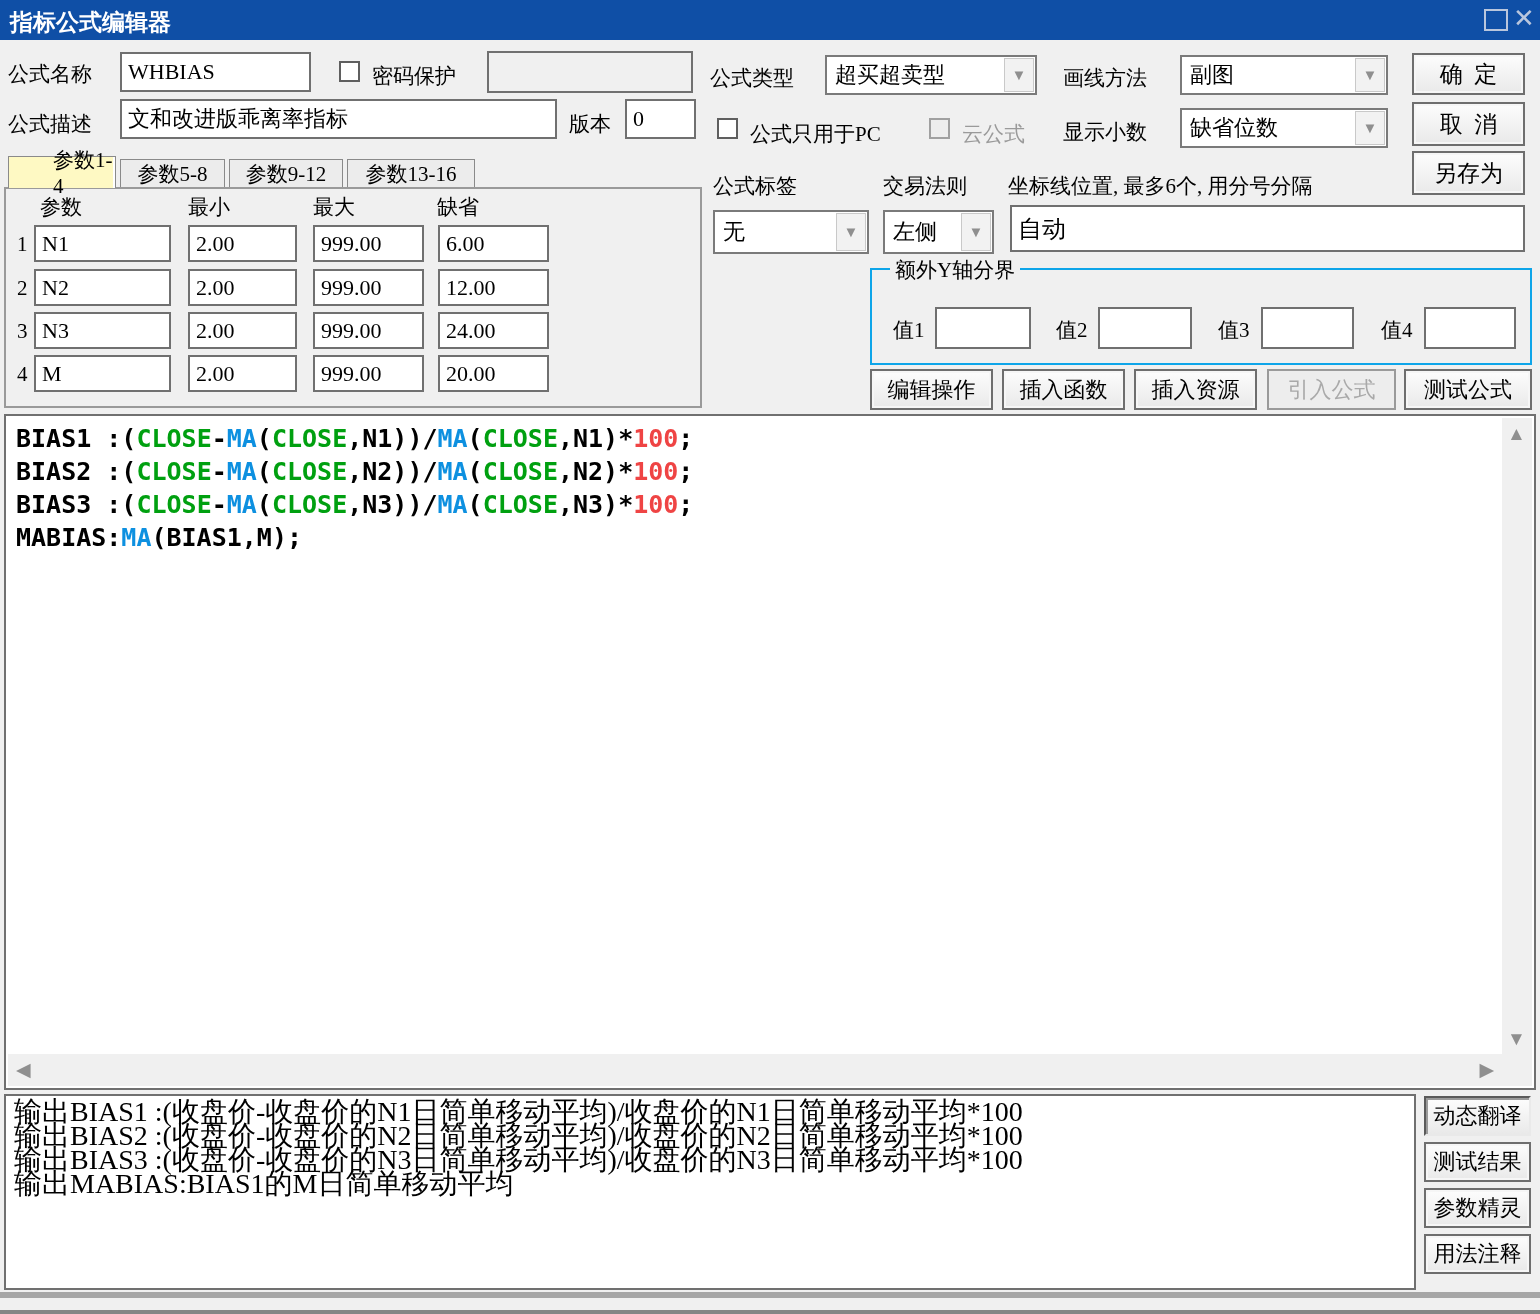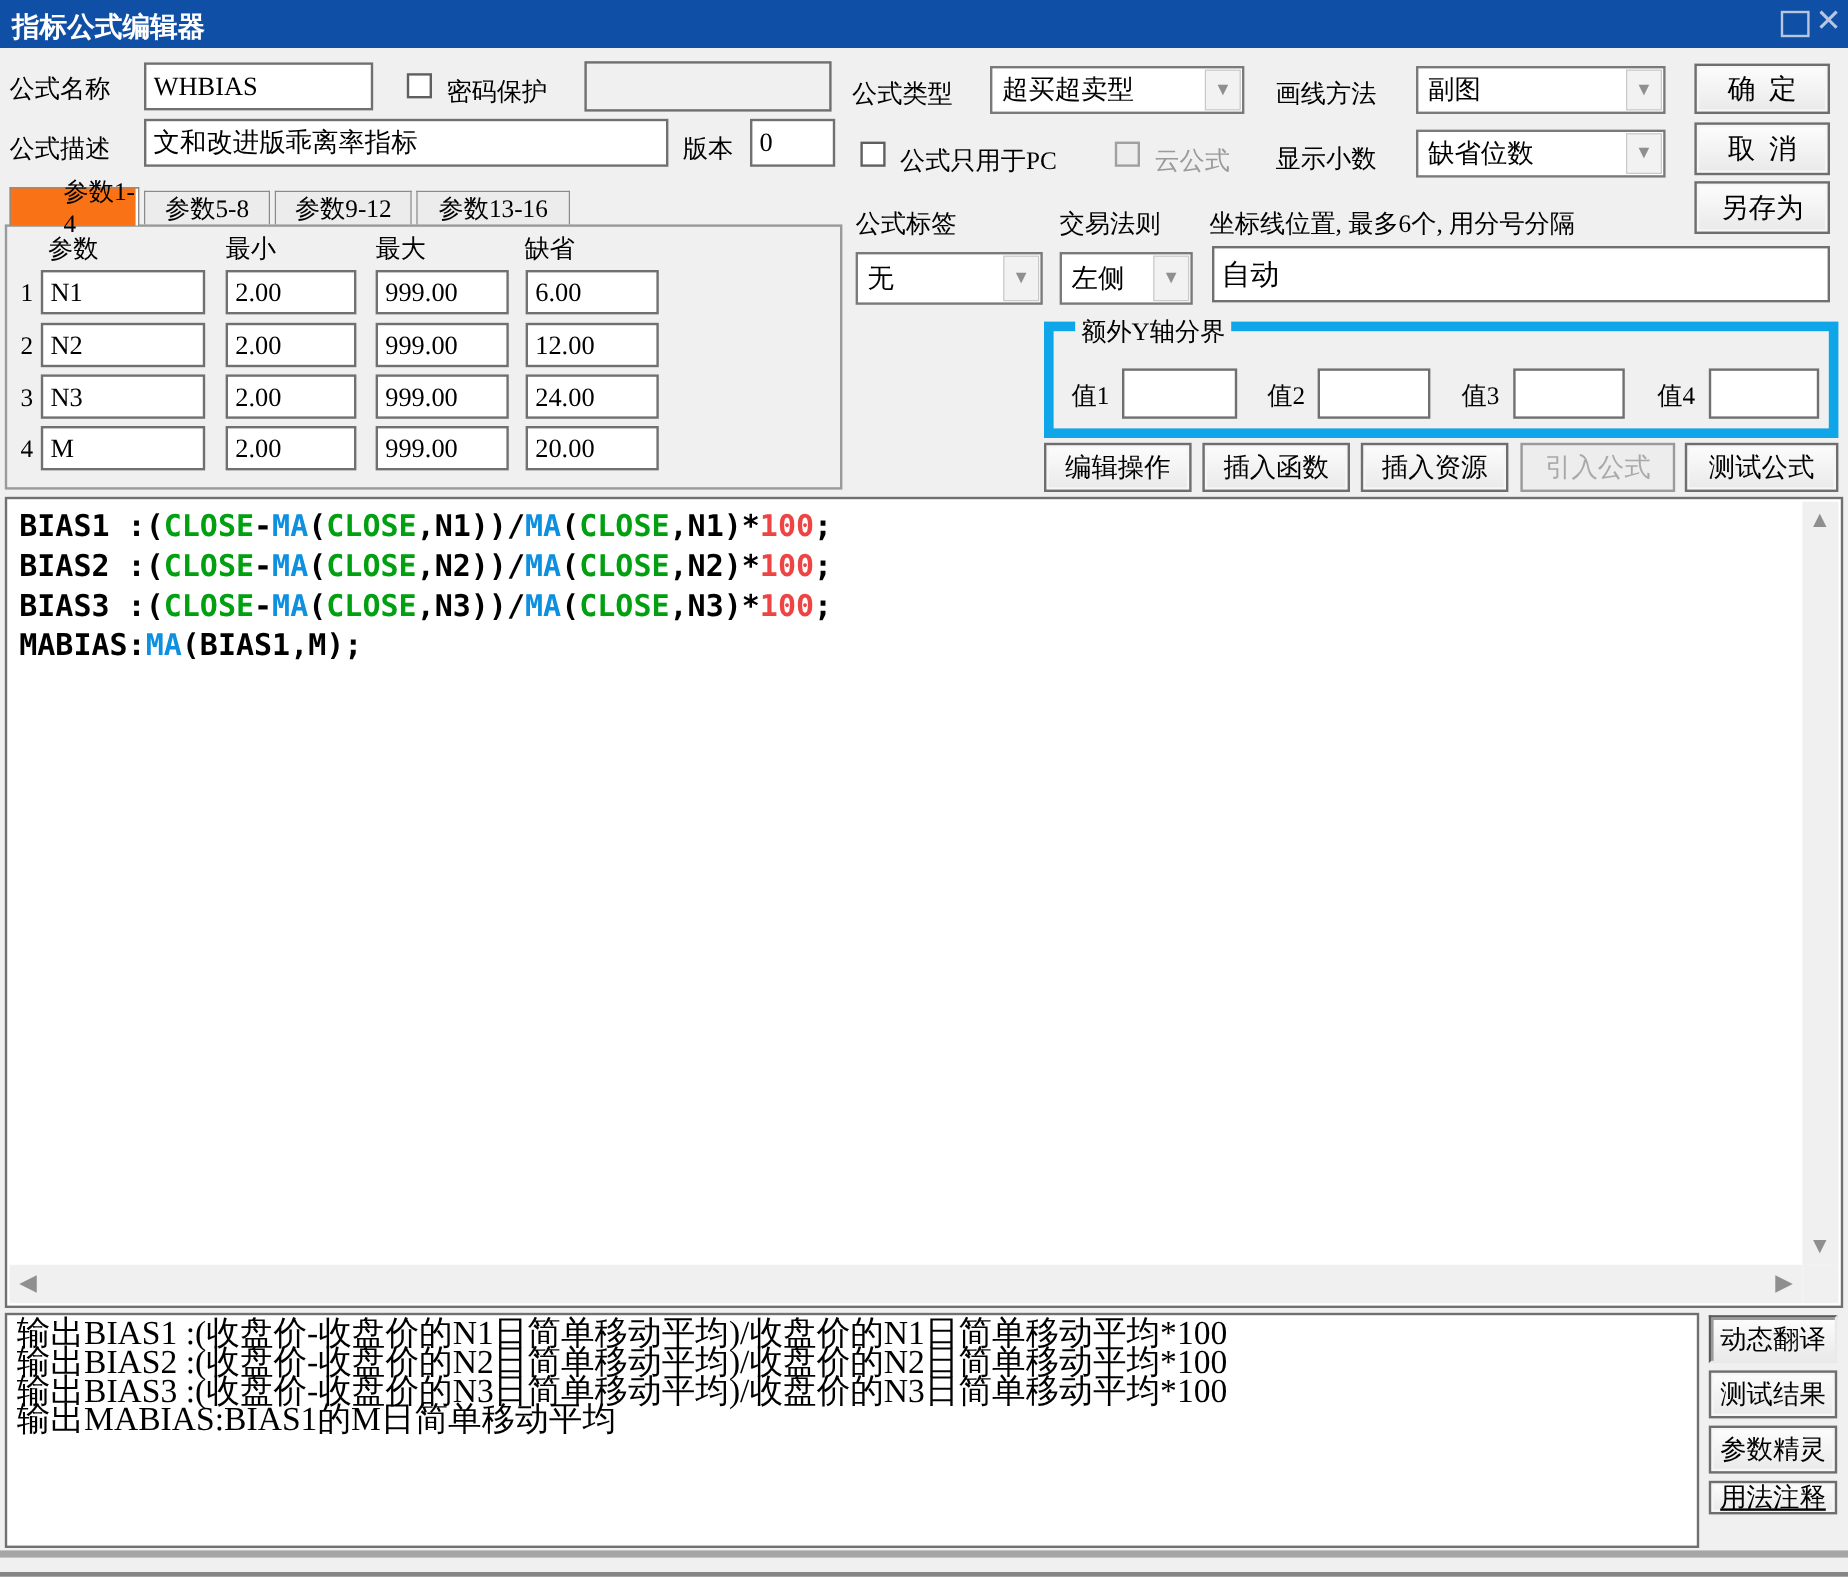--- a/index.html
+++ b/index.html
@@ -28,24 +28,24 @@
   .chk.dis{border-color:#a0a0a0;background:#ededed;}
   .gray{color:#9a9a9a;}
   
   .combo{border:2px solid #7a7a7a;background:#fff;display:flex;align-items:center;}
   .combo .val{flex:1;font-size:22px;padding-left:8px;white-space:nowrap;overflow:hidden;}
   .combo .arrow{width:28px;align-self:stretch;margin:1px;background:#f2f2f2;border:1px solid #c9c9c9;
        display:flex;align-items:center;justify-content:center;color:#8f8f8f;font-size:15px;}
   
   .tab{border:1px solid #8a8a8a;border-bottom:none;background:#ececec;font-size:21px;
        display:flex;align-items:center;justify-content:center;}
-  .tab.active{background:#f97316;z-index:3;box-shadow:-2px 0 0 #fff inset;padding-left:44px;}
+  .tab.active{background:#fef9c3;z-index:3;box-shadow:-2px 0 0 #fff inset;padding-left:44px;}
   .panel{border:2px solid #9a9a9a;background:#f0f0f0;}
   
-  .fs{border:8px solid #0ea5e9;}
+  .fs{border:2px solid #0ea5e9;}
   .fs-legend{background:#f0f0f0;padding:0 5px;font-size:21px;}
   
   .editor{border:2px solid #707070;background:#fff;}
   .code{left:10px;top:6px;font:bold 25px "DejaVu Sans Mono",monospace;line-height:33px;white-space:pre;}
   .tk-p{color:#000;}.tk-g{color:#00a010;}.tk-b{color:#0d90e0;}.tk-o{color:#ef4444;}
   .sb{background:#f0f0f0;}
   .sb-arrow{color:#8f8f8f;font-size:19px;line-height:1;position:absolute;}
   
   .outpanel{border:2px solid #707070;background:#fff;font-size:28px;line-height:24px;}
   .outline-text{white-space:nowrap;}
@@ -181,17 +181,17 @@
   <div class="abs outpanel" style="left:4px;top:1094px;width:1412px;height:196px;padding:4px 8px;">
     <div class="outline-text">输出BIAS1 :(收盘价-收盘价的N1日简单移动平均)/收盘价的N1日简单移动平均*100</div>
     <div class="outline-text">输出BIAS2 :(收盘价-收盘价的N2日简单移动平均)/收盘价的N2日简单移动平均*100</div>
     <div class="outline-text">输出BIAS3 :(收盘价-收盘价的N3日简单移动平均)/收盘价的N3日简单移动平均*100</div>
     <div class="outline-text">输出MABIAS:BIAS1的M日简单移动平均</div>
   </div>
 
   <div class="abs btn pressed" style="left:1424px;top:1096px;width:107px;height:40px;">动态翻译</div>
   <div class="abs btn" style="left:1424px;top:1142px;width:107px;height:40px;">测试结果</div>
   <div class="abs btn" style="left:1424px;top:1188px;width:107px;height:40px;">参数精灵</div>
-  <div class="abs btn" style="left:1424px;top:1234px;width:107px;height:28px;text-decoration:underline;">用法注释</div>
+  <div class="abs btn" style="left:1424px;top:1234px;width:107px;height:40px;">用法注释</div>
 
   <div class="abs edge1"></div>
   <div class="abs edge2"></div>
 </div>
 
 </body></html>

